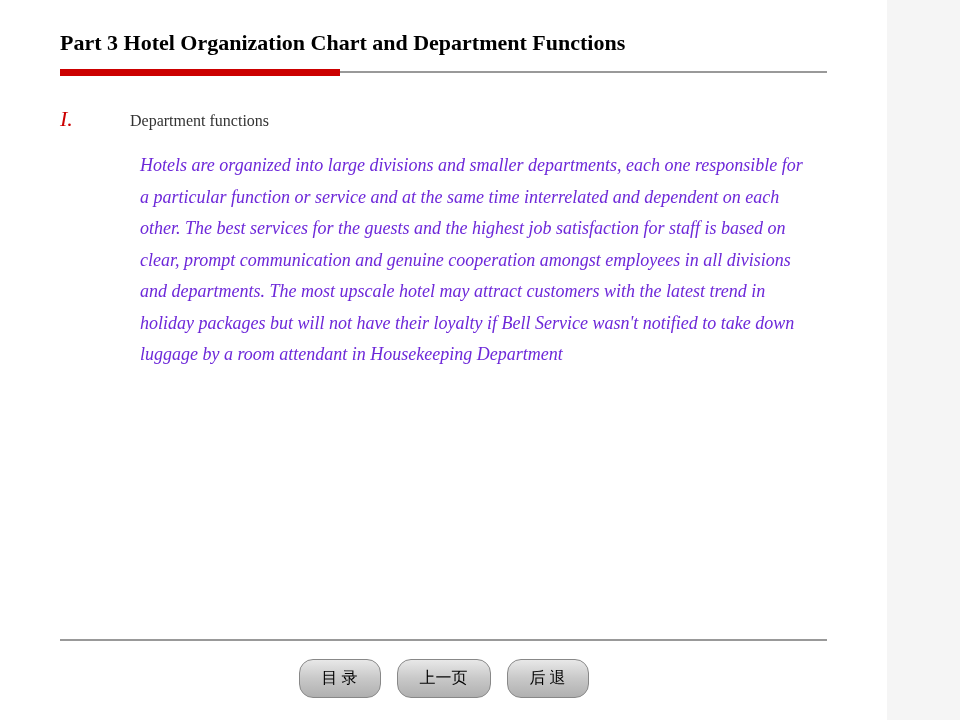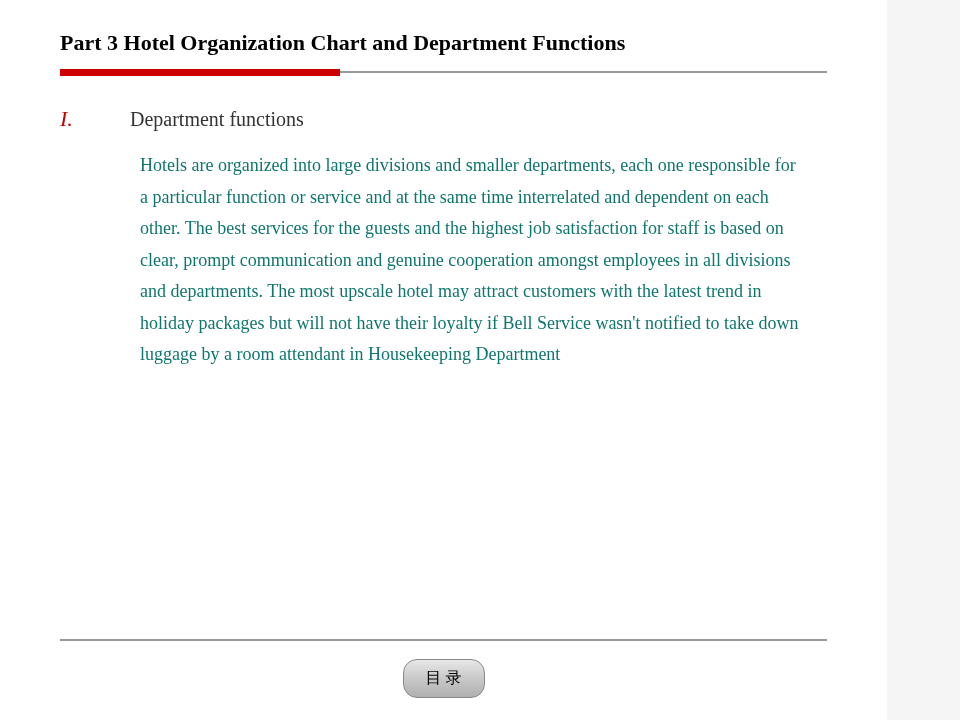--- a/index.html
+++ b/index.html
@@ -70,30 +70,31 @@
 
     .section-number {
       font-size: 22px;
       color: #cc0000;
       font-style: italic;
       margin-right: 30px;
       min-width: 40px;
     }
 
     .section-title {
-      font-size: 20px;
+      font-size: 16px;
       color: #333333;
     }
 
     .paragraph-text {
       font-size: 18px;
       line-height: 1.75;
-      color: #0f766e;
+      color: #6d28d9;
       padding-left: 80px;
       padding-right: 20px;
+      font-style: italic;
     }
 
     .bottom-bar {
       height: 2px;
       background: #999999;
       margin: 0 60px;
       margin-bottom: 18px;
     }
 
     .bottom-nav {
@@ -135,15 +136,17 @@
       <span class="section-number">I.</span>
       <span class="section-title">Department functions</span>
     </div>
     <div class="paragraph-text">Hotels are organized into large divisions and smaller departments, each one responsible for a particular function or service and at the same time interrelated and dependent on each other. The best services for the guests and the highest job satisfaction for staff is based on clear, prompt communication and genuine cooperation amongst employees in all divisions and departments.  The most upscale hotel may attract customers with the latest trend in holiday packages but will not have their loyalty if Bell Service wasn't notified to take down luggage by a room attendant in Housekeeping Department</div>
   </div>
 
   <div class="bottom-bar"></div>
 
   <div class="bottom-nav">
   <button class="nav-button">目  录</button>
+      <button class="nav-button">上一页</button>
+      <button class="nav-button">后  退</button>
     </div>
 
 </div>
 
 </body></html>

